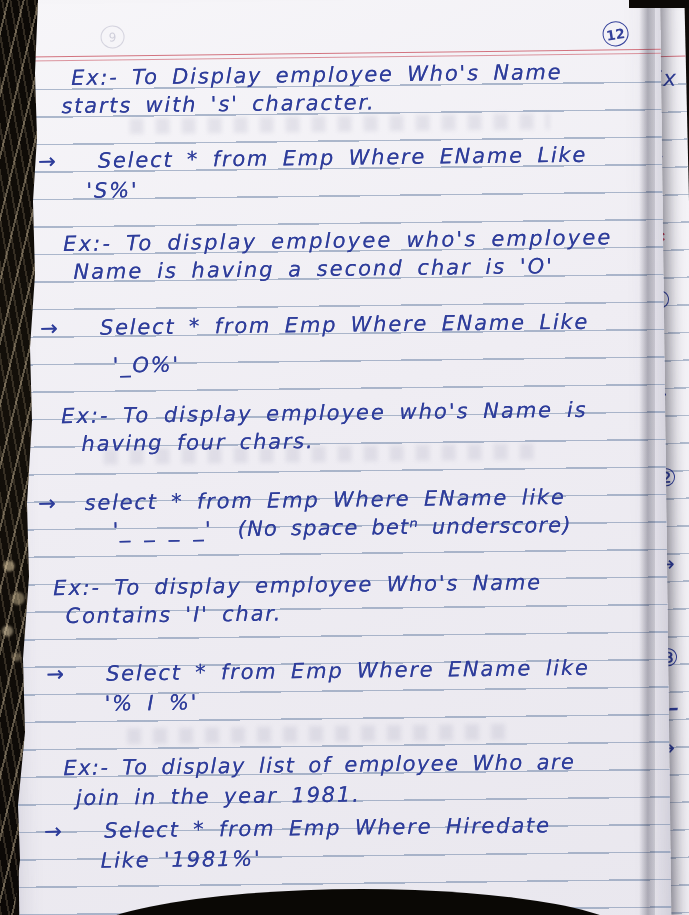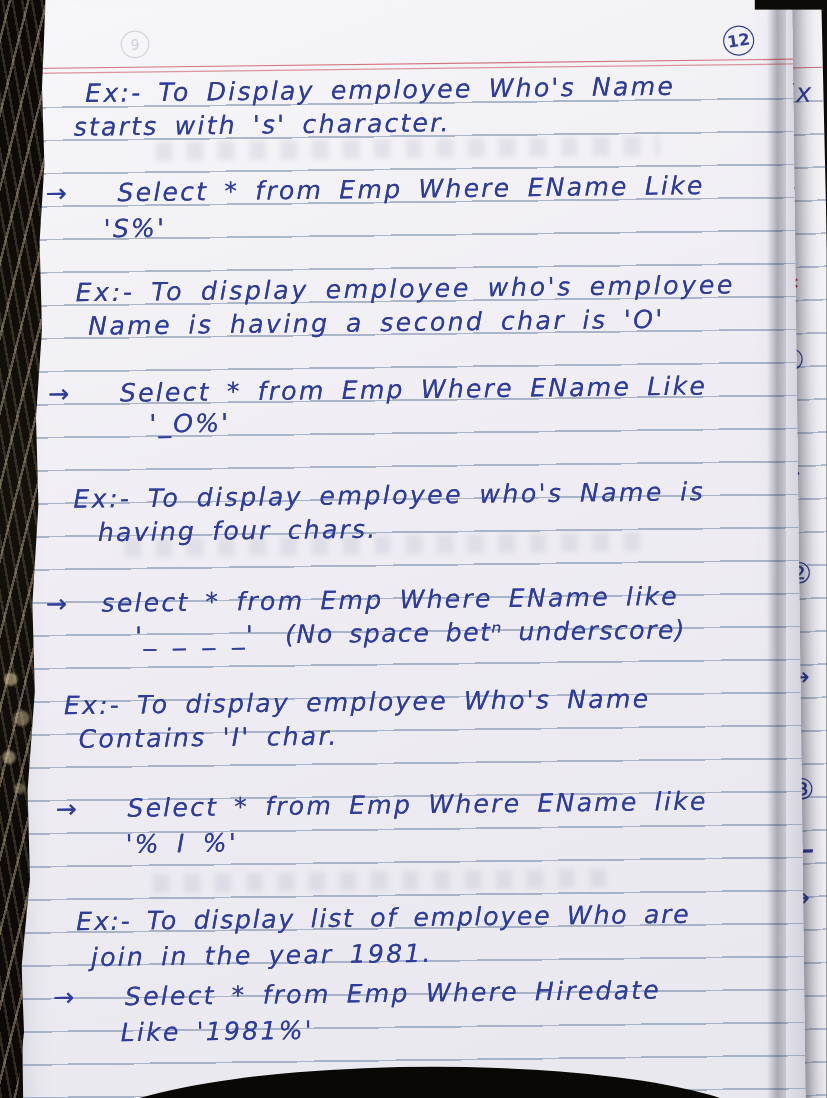--- a/index.html
+++ b/index.html
@@ -69,21 +69,21 @@
     color:#2e3d9b; font-size:21px; letter-spacing:1.8px; word-spacing:5px;
     text-shadow:0 0 .5px rgba(46,61,155,.85);
   }
   .l1  { top:72px;  left:62px; }
   .l2  { top:100px; left:52px; }
   .l3  { top:155px; left:28px; }
   .l4  { top:185px; left:76px; }
   .l5  { top:238px; left:52px; letter-spacing:2.2px; }
   .l6  { top:266px; left:62px; letter-spacing:2px; }
   .l7  { top:322px; left:28px; }
-  .l8  { top:348px; left:100px;margin-left:12px; }
+  .l8  { top:360px; left:100px; }
   .l9  { top:410px; left:48px; letter-spacing:2px; }
   .l10 { top:438px; left:68px; }
   .l11 { top:497px; left:24px; }
   .l12 { top:525px; left:98px; letter-spacing:1.2px; }
   .l13 { top:582px; left:38px; }
   .l14 { top:610px; left:50px; }
   .l15 { top:668px; left:30px; }
   .l16 { top:698px; left:88px; }
   .l17 { top:762px; left:46px; letter-spacing:1.4px; }
   .l18 { top:792px; left:58px; }

